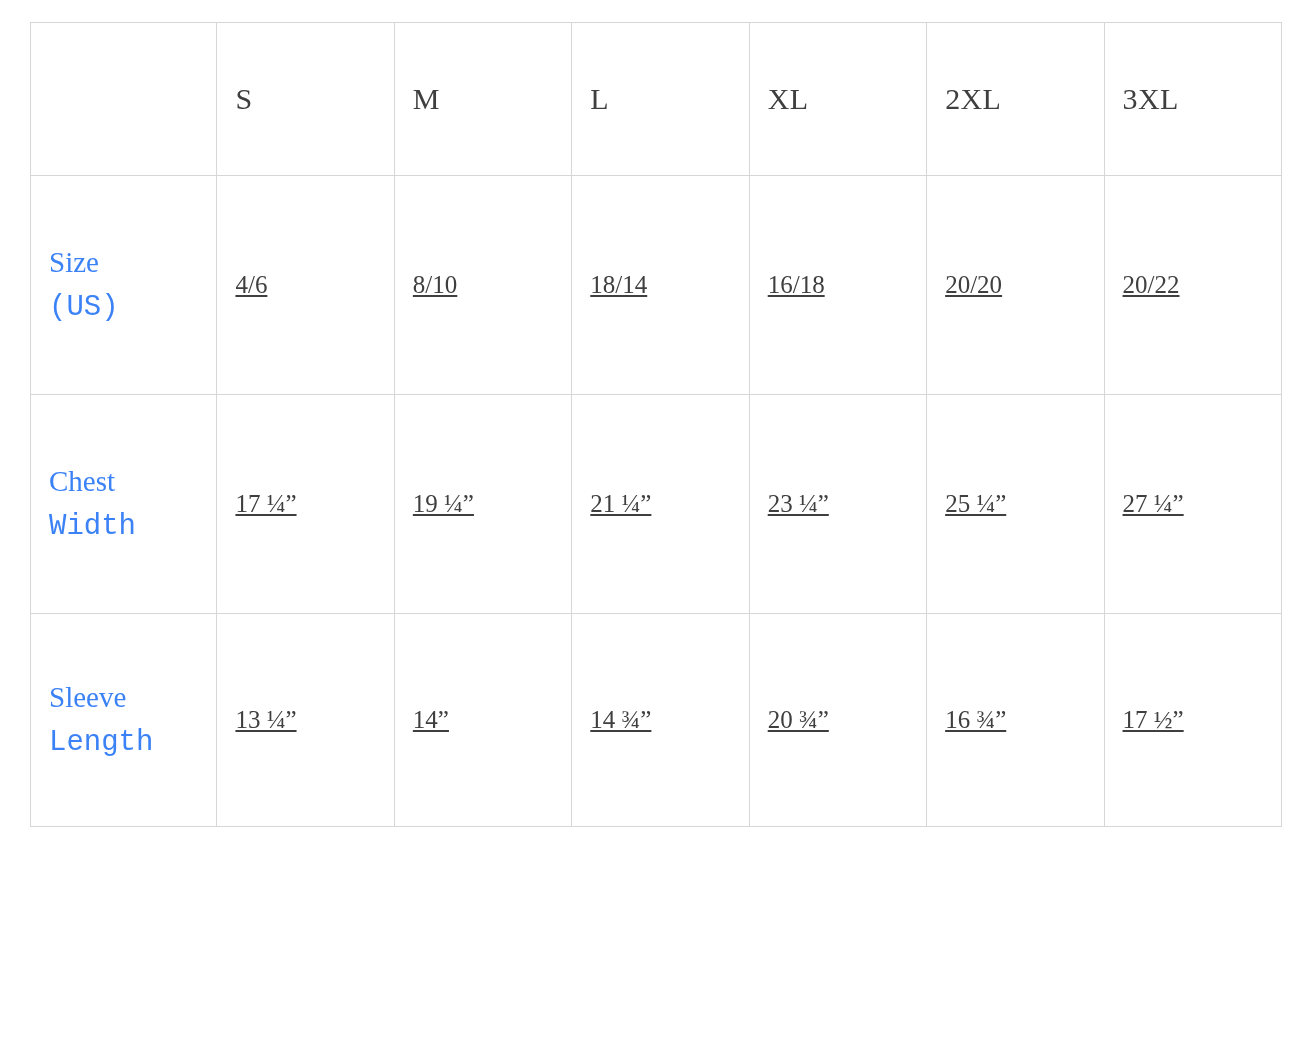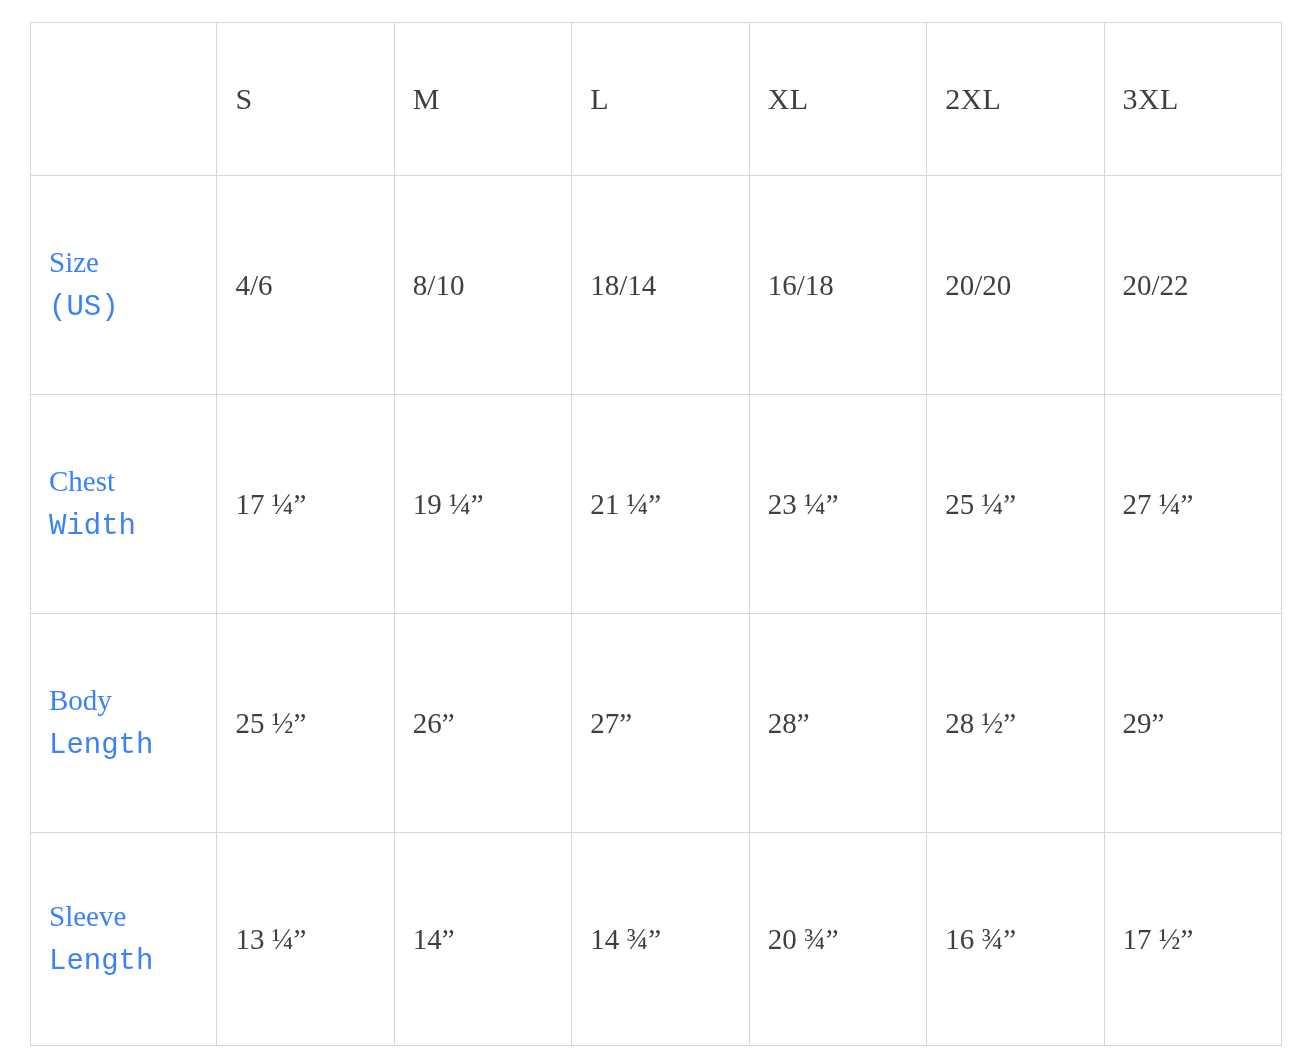--- a/index.html
+++ b/index.html
@@ -47,23 +47,24 @@
     letter-spacing: 0.4px;
     color: #3f3f3f;
   }
   .row-label {
     font-size: 29px;
     line-height: 1.6;
     color: #3b82f6;
   }
   .row-label .l2 { display: block; font-family: Liberation Mono, monospace; }
   .cell-value {
-    font-size: 29px;
+    font-size: 25px;
     color: #3f3f3f;
     white-space: nowrap;
+    text-decoration: underline;
   }
 </style>
 </head>
 <body>
 
 <div class="sheet">
   <table class="size-chart">
     <colgroup>
       <col class="label-col">
       <col class="size-col">
@@ -146,46 +147,20 @@
           <span class="cell-value">23 ¼”</span>
         </td>
         <td>
           <span class="cell-value">25 ¼”</span>
         </td>
         <td>
           <span class="cell-value">27 ¼”</span>
         </td>
       </tr>
 
-      <tr class="data-row">
-        <td>
-          <span class="row-label">
-            <span>Body</span>
-            <span class="l2">Length</span>
-          </span>
-        </td>
-        <td>
-          <span class="cell-value">25 ½”</span>
-        </td>
-        <td>
-          <span class="cell-value">26”</span>
-        </td>
-        <td>
-          <span class="cell-value">27”</span>
-        </td>
-        <td>
-          <span class="cell-value">28”</span>
-        </td>
-        <td>
-          <span class="cell-value">28 ½”</span>
-        </td>
-        <td>
-          <span class="cell-value">29”</span>
-        </td>
-      </tr>
 
       <tr class="data-row tall">
         <td>
           <span class="row-label">
             <span>Sleeve</span>
             <span class="l2">Length</span>
           </span>
         </td>
         <td>
           <span class="cell-value">13 ¼”</span>

